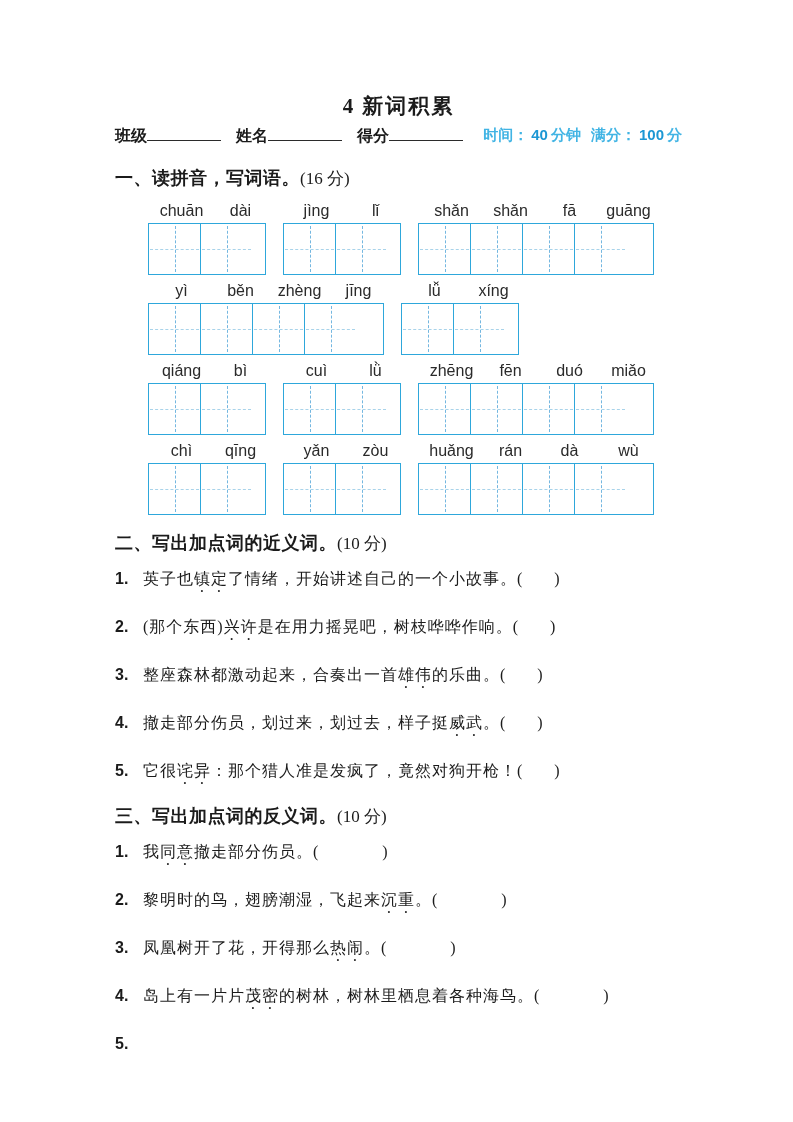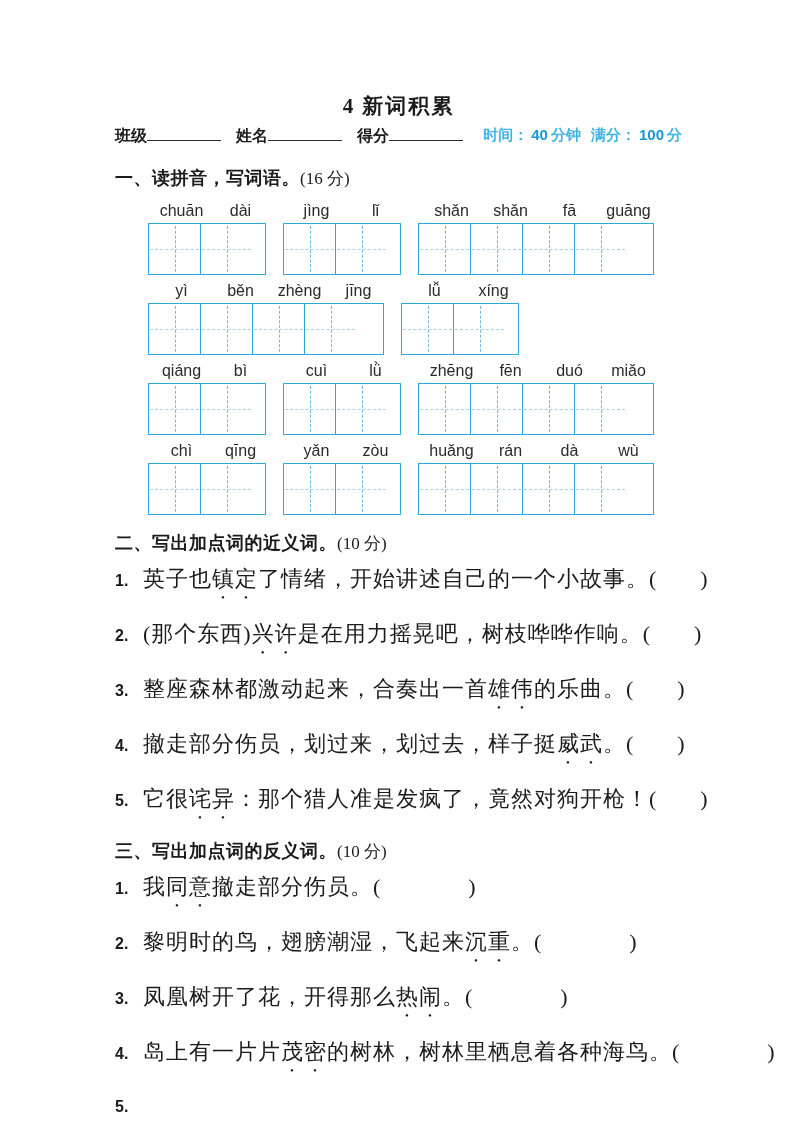--- a/index.html
+++ b/index.html
@@ -38,21 +38,21 @@
   .cell:last-child{border-right:none;}
   .cell::before{content:"";position:absolute;left:50%;top:2px;bottom:2px;
                 border-left:1px dashed var(--grid-dash-v);}
   .cell::after{content:"";position:absolute;top:50%;left:1px;right:1px;
                border-top:1px dashed var(--grid-dash-h);}
 
   
   .q-item{display:flex;align-items:baseline;margin-bottom:18px;line-height:25px;}
   .q-num{flex:none;width:28px;font-family:"Liberation Sans", sans-serif;
          font-weight:bold;font-size:16px;}
-  .q-text{font-family:"Liberation Serif", serif;font-size:22px;letter-spacing:1px;white-space:nowrap;}
+  .q-text{font-family:"Liberation Serif", serif;font-size:16px;letter-spacing:1px;white-space:nowrap;}
   .dotted{-webkit-text-emphasis:filled dot #1b1b1b;-webkit-text-emphasis-position:under left;
           text-emphasis:filled dot #1b1b1b;text-emphasis-position:under left;}
   .blank{letter-spacing:0;}
 </style>
 </head>
 <body>
 
 <div class="page">
 
   <div class="title">

